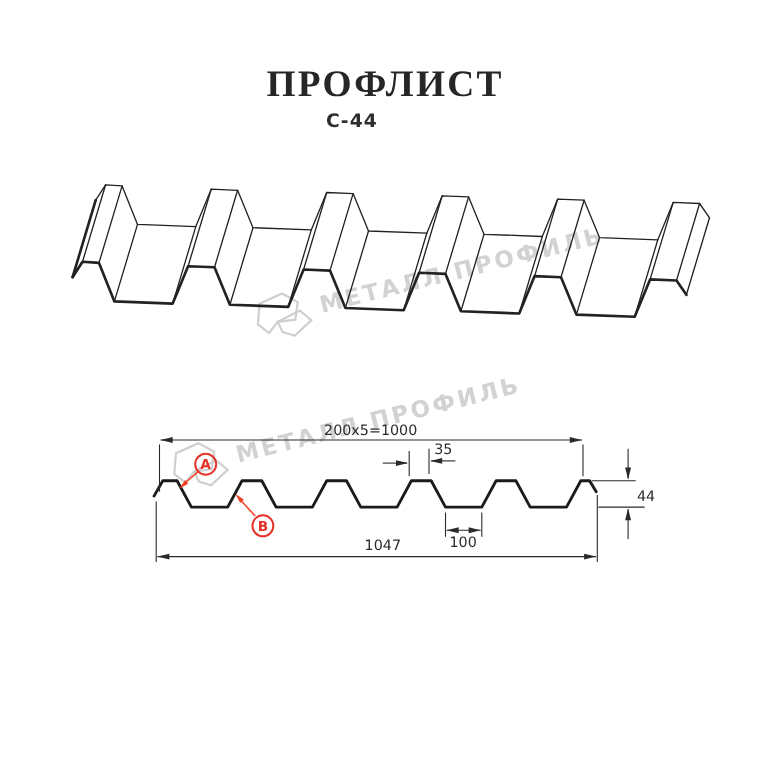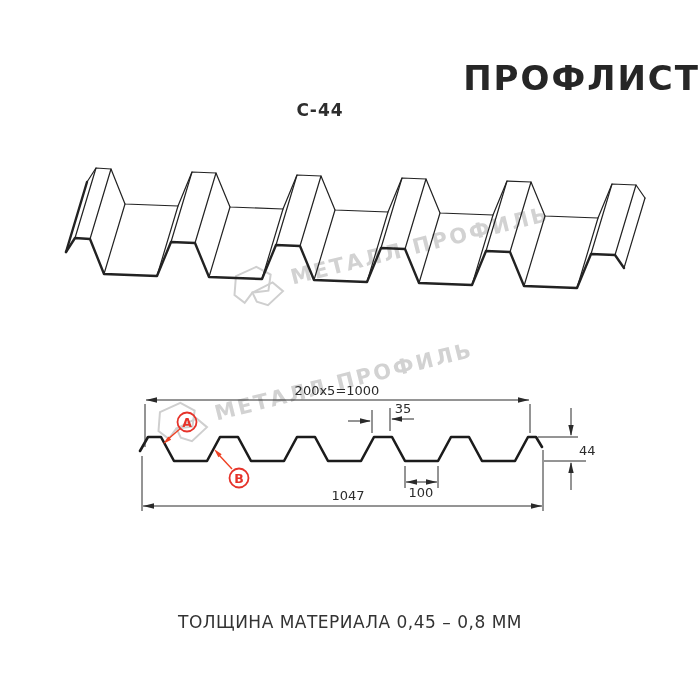--- a/index.html
+++ b/index.html
@@ -1,19 +1,19 @@
 <!DOCTYPE html>
 <html><head>
 <meta charset="utf-8">
 <style>
   html,body{margin:0;padding:0;background:#fff;}
   .stage{position:relative;width:700px;height:700px;background:#ffffff;overflow:hidden;
          font-family:"DejaVu Sans","Liberation Sans",sans-serif;}
-  .page-title{position:absolute;top:58px;left:0;width:700px;text-align:right;
-              font-size:34px;font-weight:bold;letter-spacing:2px;color:#262626;}
+  .page-title{position:absolute;top:58px;left:0;width:700px;text-align:center;
+              font-size:34px;font-weight:bold;letter-spacing:2px;color:#262626;font-family:Liberation Serif, serif;}
   .profile-code{position:absolute;top:100px;left:0;width:640px;text-align:center;
                 font-size:17px;font-weight:bold;letter-spacing:1px;color:#2d2d2d;}
   .footer-note{position:absolute;top:612px;left:0;width:700px;text-align:center;
                font-size:17px;color:#333333;letter-spacing:0.5px;}
   .wm{position:absolute;display:flex;align-items:center;gap:9px;white-space:nowrap;
       transform:rotate(-14deg);transform-origin:left center;pointer-events:none;}
   .wm .wm-text{font-size:21px;font-weight:bold;letter-spacing:2.5px;color:#d2d2d2;}
   .wm1{left:226px;top:271px;}
   .wm2{left:150px;top:407px;}
   svg.drawing{position:absolute;left:0;top:0;}
@@ -142,14 +142,13 @@
 
       <g>
         <line x1="232" y1="469" x2="219" y2="455" stroke="#ef4123" stroke-width="1.4"></line>
         <polygon points="214,449 218.4,457.2 221.7,454.2" fill="#ef4123"></polygon>
         <circle cx="239" cy="478" r="9.5" fill="none" stroke="#e6332a" stroke-width="1.8"></circle>
         <text class="marker-letter" x="239" y="482.5" text-anchor="middle">В</text>
       </g>
     </g>
   </svg>
 
-  <div class="footer-note">ТОЛЩИНА МАТЕРИАЛА 0,45 – 0,8 ММ</div>
 </div>
 
 </body></html>

